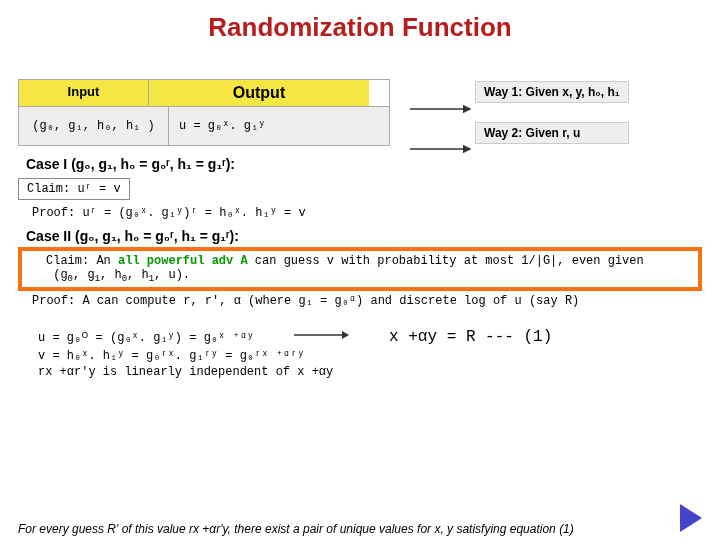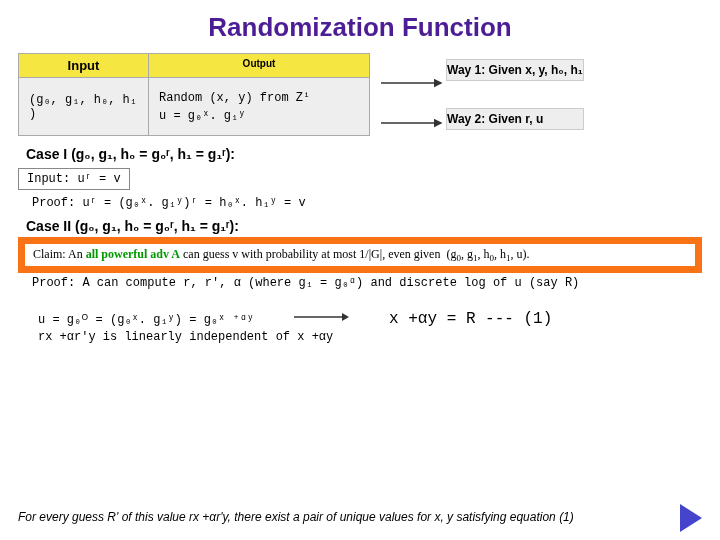--- a/index.html
+++ b/index.html
@@ -12,21 +12,21 @@
       overflow: hidden;
       position: relative;
     }
 
     .page-title {
       text-align: center;
       font-size: 26px;
       font-weight: bold;
       font-family: Arial, sans-serif;
       padding: 12px 0 10px 0;
-      color: #4c1d95;
+      color: #b91c1c;
     }
 
     .diagram-table {
       display: flex;
       flex-direction: column;
       border: 1px solid #aaa;
       margin: 0;
     }
 
     .diagram-header-row {
@@ -49,28 +49,28 @@
       border-right: 1px solid #aaa;
       width: 130px;
     }
 
     .output-header {
       background: #f5e642;
       padding: 4px 14px;
       text-align: center;
       font-family: Arial, sans-serif;
       font-weight: bold;
-      font-size: 10px;
+      font-size: 16px;
       width: 220px;
     }
 
     .input-body {
       padding: 8px 10px;
       border-right: 1px solid #aaa;
-      width: 130px;
+      width: 150px;
       background: #eeeeee;
       font-size: 12px;
       display: flex;
       align-items: center;
       justify-content: center;
     }
 
     .output-body {
       padding: 8px 10px;
       width: 220px;
@@ -78,21 +78,21 @@
       font-size: 12px;
     }
 
     .output-body .line {
       margin: 4px 0;
     }
 
     .way-label {
       background: #eeeeee;
       border: 1px solid #ccc;
-      padding: 3px 0;
+      padding: 3px 8px;
       font-family: Arial, sans-serif;
       font-size: 12px;
       font-weight: bold;
       white-space: nowrap;
     }
 
     .main-content {
       padding: 4px 18px 0 18px;
     }
 
@@ -111,37 +111,37 @@
       font-size: 12px;
       font-family: 'Courier New', monospace;
     }
 
     .proof-line {
       margin: 3px 0 3px 14px;
       font-size: 12px;
     }
 
     .claim-box2 {
-      border: 7px solid #f97316;
-      padding: 3px 8px;
+      border: 4px solid #f97316;
+      padding: 3px 24px;
       display: block;
       margin: 3px 0;
       font-size: 12px;
-      font-family: Liberation Serif, serif;
+      font-family: Liberation Mono, monospace;
     }
 
     .math-line {
       margin: 2px 0 2px 20px;
       font-size: 12px;
       font-family: 'Courier New', monospace;
     }
 
     .bottom-note {
       position: absolute;
-      bottom: 16px;
+      bottom: 4px;
       left: 18px;
       right: 18px;
       font-family: Arial, sans-serif;
       font-size: 12px;
       font-style: italic;
     }
 
     .highlight-green { color: #009900; font-weight: bold; }
 
     .nav-triangle {
@@ -161,39 +161,39 @@
       justify-content: flex-start;
       align-items: flex-start;
       padding: 0 18px;
       gap: 0;
       position: relative;
     }
 
     .diagram-and-ways {
       display: flex;
       align-items: stretch;
-      gap: 11px;
+      gap: 20px;
+      margin-top: 26px;
     }
   </style>
 </head>
 <body>
 
 <div class="page-title">Randomization Function</div>
 
 <div class="diagram-wrapper">
   <div class="diagram-and-ways">
     <div class="diagram-table">
       <div class="diagram-header-row">
         <div class="input-header">Input</div>
         <div class="output-header">Output</div>
       </div>
       <div class="diagram-content-row">
         <div class="input-body">(g₀, g₁, h₀, h₁ )</div>
         <div class="output-body">
-          <div class="line">Random (x, y) from Zⁱ</div>
           <div class="line">u = g₀ˣ. g₁ʸ</div>
         </div>
       </div>
     </div>
 
     <div style="display:flex;flex-direction:column;justify-content:space-around;margin-left:10px;position:relative;">
 
       <svg width="120" height="90" style="position:absolute;left:-10px;top:10px;">
 
         <line x1="0" y1="20" x2="60" y2="20" stroke="#333" stroke-width="1.5" marker-end="url(#arrow)"></line>
@@ -206,38 +206,39 @@
         </defs>
       </svg>
       <div style="margin-left:55px;" class="way-label">Way 1: Given x, y, h₀, h₁</div>
       <div style="margin-left:55px;margin-top:16px;" class="way-label">Way 2: Given r, u</div>
     </div>
   </div>
 </div>
 
 <div class="main-content">
   <div class="case-title">Case I  (g₀, g₁, h₀ = g₀ʳ, h₁ = g₁ʳ):</div>
-  <div class="claim-box">Input: uʳ = v</div>
+  <div class="claim-box">Claim: uʳ = v</div>
   <div class="proof-line">Proof: uʳ =  (g₀ˣ. g₁ʸ)ʳ = h₀ˣ. h₁ʸ = v</div>
 
   <div class="case-title" style="margin-top:8px;">Case II  (g₀, g₁, h₀ = g₀ʳ, h₁ = g₁ʳ):</div>
   <div class="claim-box2">
     Claim: An <span class="highlight-green">all powerful adv A</span> can guess v with probability at most 1/|G|, even given &nbsp;(g<sub>0</sub>, g<sub>1</sub>, h<sub>0</sub>, h<sub>1</sub>, u).
   </div>
   <div class="proof-line">Proof: A can compute r, r', α (where g₁ = g₀ᵅ) and discrete log of u (say R)</div>
 
   <div style="display:flex;align-items:center;margin-left:20px;margin-top:20px;">
     <div style="font-size:12px;font-family:'Courier New',monospace;">u = g₀ᴼ =  (g₀ˣ. g₁ʸ) = g₀ˣ ⁺ᵅʸ</div>
     <div style="margin: 0 40px;">
       <svg width="55" height="14">
         <line x1="0" y1="7" x2="48" y2="7" stroke="#333" stroke-width="1.5"></line>
         <polygon points="48,3 55,7 48,11" fill="#333"></polygon>
       </svg>
     </div>
     <div style="font-size:16px;font-family:'Courier New',monospace;">x +αy = R --- (1)</div>
   </div>
 
+  <div class="math-line">v =  h₀ˣ. h₁ʸ = g₀ʳˣ. g₁ʳʸ = g₀ʳˣ ⁺ᵅʳʸ</div>
   <div class="math-line">rx +αr'y is linearly independent of x +αy</div>
 </div>
 
 <div class="bottom-note">For every guess R' of this value rx +αr'y, there exist a pair of unique values for x, y satisfying equation (1)</div>
 
 <div class="nav-triangle"></div>
 
 </body></html>

